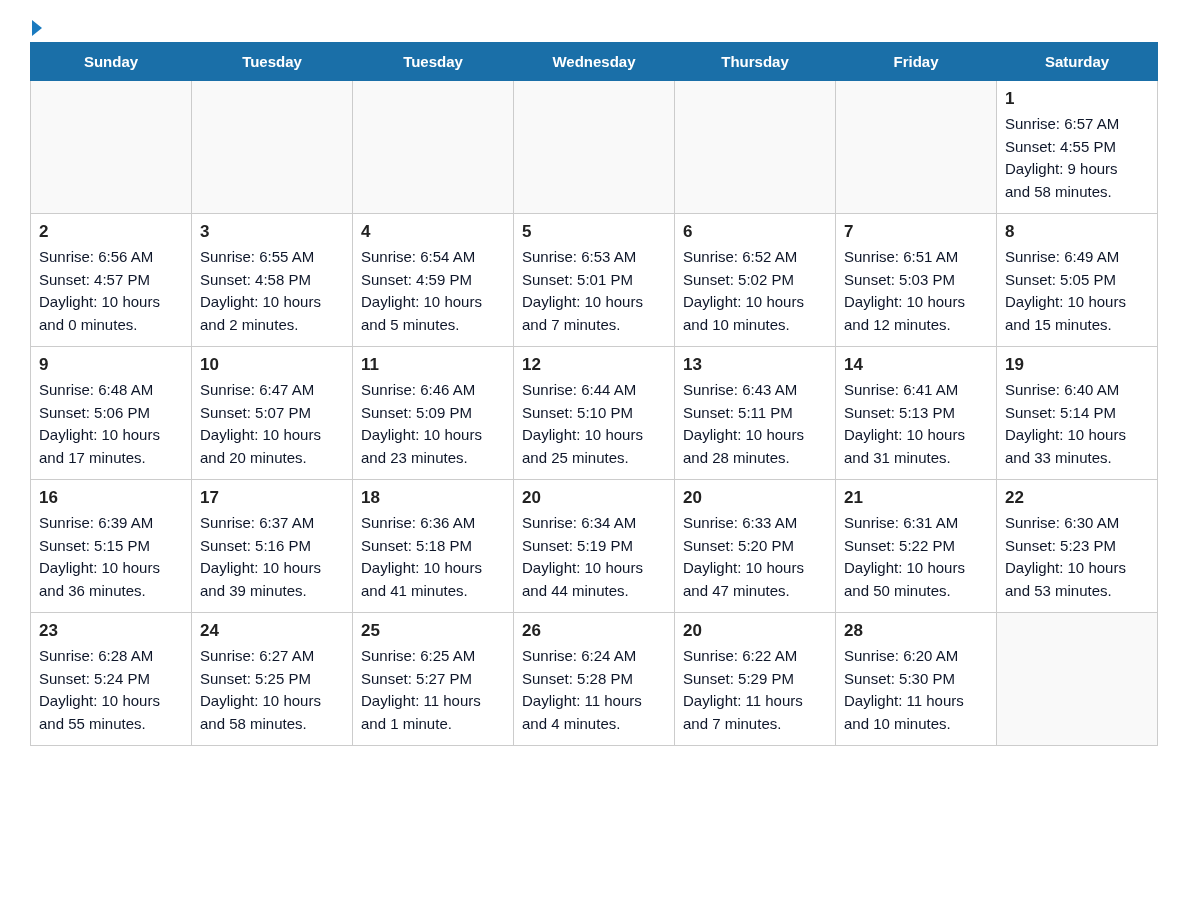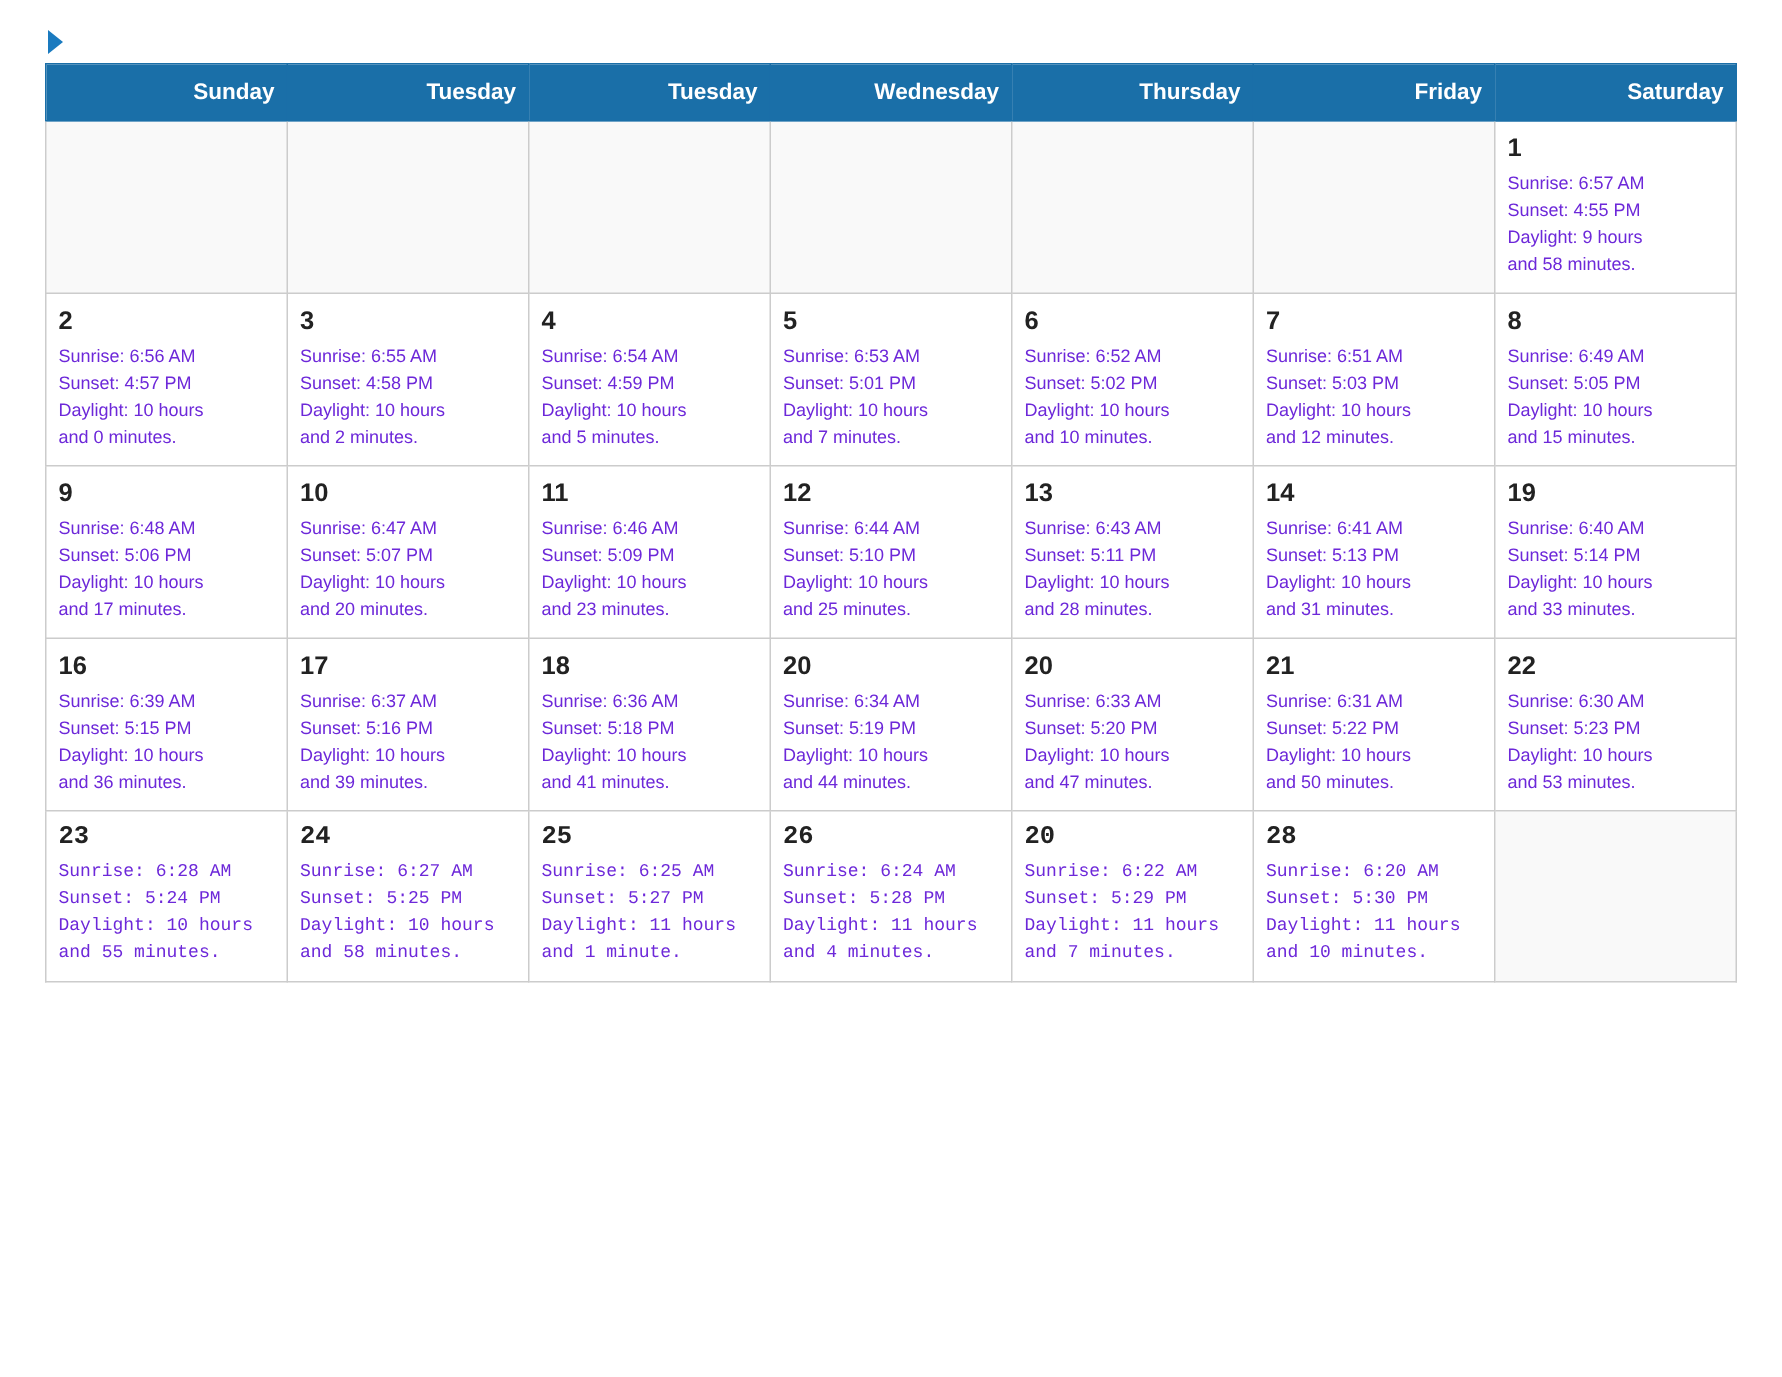--- a/index.html
+++ b/index.html
@@ -59,49 +59,48 @@
       width: 100%;
       border-collapse: collapse;
       table-layout: fixed;
     }
     thead tr th {
       background-color: #1a6fa8;
       color: #fff;
       font-size: 15px;
       font-weight: bold;
       padding: 10px 8px;
-      text-align: right;
+      text-align: center;
       border: 1px solid #1a6fa8;
     }
     tbody tr td {
       vertical-align: top;
       padding: 8px 8px 10px 8px;
       font-size: 13px;
       color: #333;
       border: 1px solid #ccc;
       height: 110px;
     }
     tbody tr td .day-num {
       font-size: 17px;
       font-weight: bold;
       color: #222;
       display: block;
       margin-bottom: 4px;
     }
     tbody tr td .day-info {
-      font-size: 12px;
-      color: #6d28d9;
+      font-size: 15px;
+      color: #0f172a;
       line-height: 1.5;
     }
     tbody tr td.empty {
       background: #f9f9f9;
     }
     tbody tr:last-child td {
       border-bottom: 1px solid #ccc;
-      font-family: Liberation Mono, monospace;
     }
     .logo-row1 {
       display: flex;
       align-items: center;
     }
   </style>
 </head>
 <body>
 
 <div class="header">

